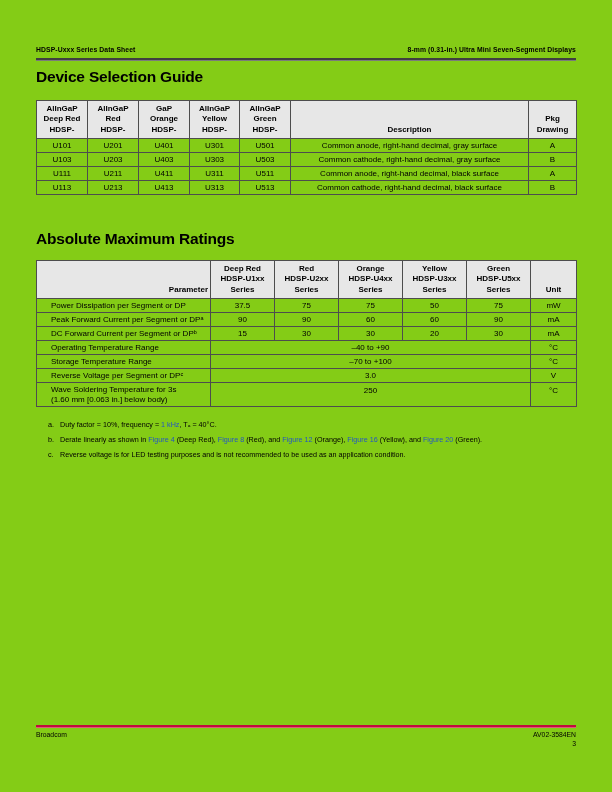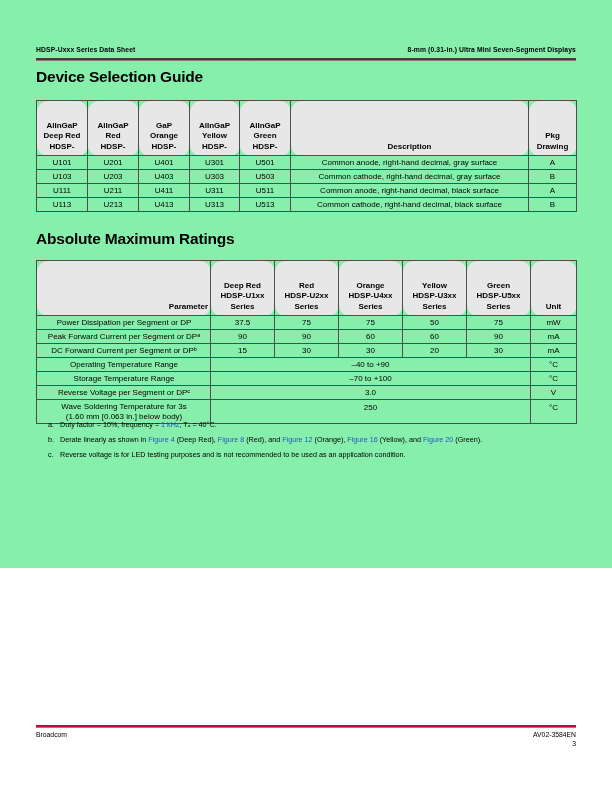--- a/index.html
+++ b/index.html
@@ -4,21 +4,21 @@
 <style>
   * { margin:0; padding:0; box-sizing:border-box; }
   html,body { width:612px; height:792px; }
   body {
     position:relative;
     background:#ffffff;
     font-family:"Liberation Sans", sans-serif;
     color:#000;
     overflow:hidden;
   }
-  .page { position:absolute; inset:0; width:612px; height:568px; background:#86efac; }
+  .page { position:absolute; inset:0; width:612px; height:792px; background:#84cc16; }
 
   
   .runhead {
     position:absolute; top:46px; left:36px; right:36px;
     display:flex; justify-content:space-between; align-items:baseline;
     font-size:6.8px; font-weight:bold; letter-spacing:0.1px;
   }
   .runhead-rule {
     position:absolute; top:58px; left:36px; right:36px; height:3px;
     background:linear-gradient(to bottom,#3f3f3f 0%,#3f3f3f 55%,#9d9d9d 100%);
@@ -31,25 +31,25 @@
   #title-selection { top:68px; }
   #title-ratings  { top:230px; }
 
   table {
     border-collapse:collapse; table-layout:fixed; width:540px;
     font-size:8px; line-height:1.2;
   }
   th, td { border:1px solid #4d4d4d; }
   th {
     background:#e7e7e7; font-weight:bold; text-align:center;
-    vertical-align:bottom; padding:20px 2px 3px 2px;
-    white-space:pre-line; line-height:1.3;border-radius:11px;
+    vertical-align:bottom; padding:3px 2px 3px 2px;
+    white-space:pre-line; line-height:1.3;
   }
   td { text-align:center; vertical-align:middle; padding:1.5px 2px; height:14px; }
-  td.left { text-align:center; padding-left:3px; }
+  td.left { text-align:left; padding-left:14px; }
   td.pre { white-space:pre-line; line-height:1.25;margin-top:25px; }
   #table-selection { position:absolute; top:100px; left:36px; }
   #table-ratings   { position:absolute; top:260px; left:36px; }
   #table-ratings th.param { text-align:right; padding-left:3px; }
 
   .footnotes { position:absolute; top:421px; left:48px; right:36px; font-size:7.2px; line-height:1.2; }
   .footnote { display:flex; margin-bottom:6.5px; }
   .fn-marker { width:12px; flex:0 0 12px; }
   .lnk { color:#2456c4; cursor:pointer; }
 

